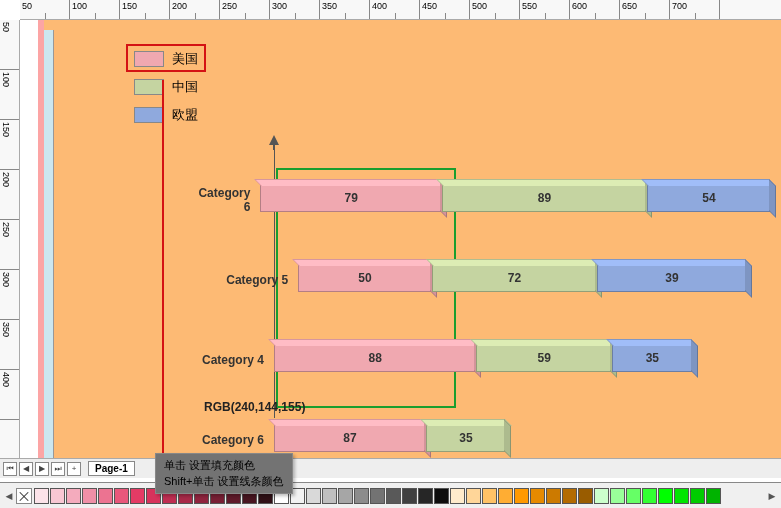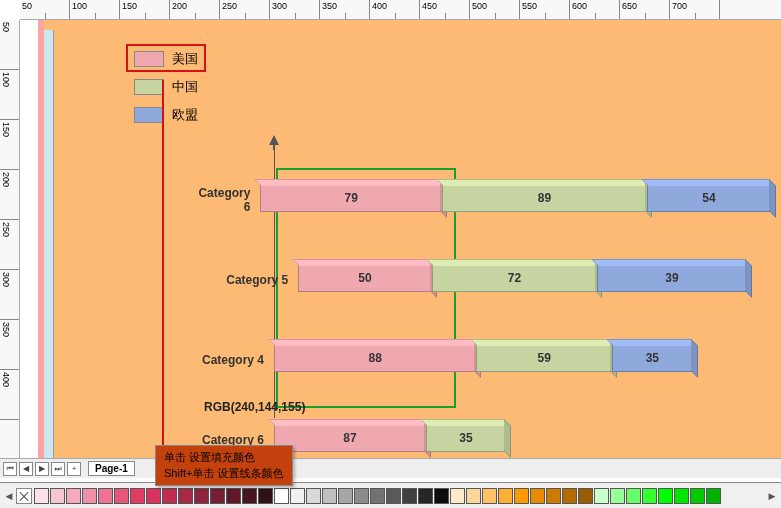--- a/index.html
+++ b/index.html
@@ -40,21 +40,21 @@
 .sel-green { position: absolute; border: 2px solid #1a9e2e; pointer-events: none; }
 
 .red-arrow { position: absolute; top: 60px; left: 118px; width: 2px; height: 400px; background: #d41214; }
 .red-arrow::after { content: ""; position: absolute; bottom: -8px; left: -4px; border: 5px solid transparent; border-top: 10px solid #d41214; }
 
 .statusbar { position: absolute; left: 0; right: 0; bottom: 30px; height: 20px; background: #eee; border-top: 1px solid #aaa; display: flex; align-items: center; font-size: 10px; }
 .nav-btns { display: flex; margin-left: 2px; }
 .nav-btn { width: 14px; height: 14px; border: 1px solid #888; background: #fff; margin: 0 1px; display: flex; align-items: center; justify-content: center; font-size: 8px; color: #444; }
 .page-tab { margin-left: 6px; padding: 1px 6px; background: #fff; border: 1px solid #888; font-weight: bold; }
 
-.tooltip { position: absolute; left: 155px; bottom: 22px; background: #c2410c; border: 1px solid #888; padding: 4px 8px; font-size: 11px; line-height: 1.4; box-shadow: 2px 2px 3px rgba(0,0,0,0.25); z-index: 20; }
+.tooltip { position: absolute; left: 155px; bottom: 14px; background: #737373; border: 1px solid #888; padding: 4px 8px; font-size: 11px; line-height: 1.4; box-shadow: 2px 2px 3px rgba(0,0,0,0.25); z-index: 20; }
 
 .rgb-label { position: absolute; left: 160px; bottom: 44px; font-size: 12px; font-weight: bold; color: #222; }
 
 .palette { position: absolute; left: 0; right: 0; bottom: 0; height: 26px; background: #f0f0f0; border-top: 1px solid #888; display: flex; align-items: center; padding: 0 4px; overflow: hidden; }
 .pal-arrow { width: 10px; height: 16px; display: flex; align-items: center; justify-content: center; font-size: 9px; color: #555; }
 .pal-x { width: 16px; height: 16px; border: 1px solid #888; background: #fff; position: relative; margin: 0 2px; }
 .pal-x::before, .pal-x::after { content: ""; position: absolute; top: 7px; left: 1px; right: 1px; height: 1px; background: #333; }
 .pal-x::before { transform: rotate(45deg); }
 .pal-x::after { transform: rotate(-45deg); }
 .swatch { width: 15px; height: 16px; border: 1px solid #555; margin-right: 1px; flex-shrink: 0; }

